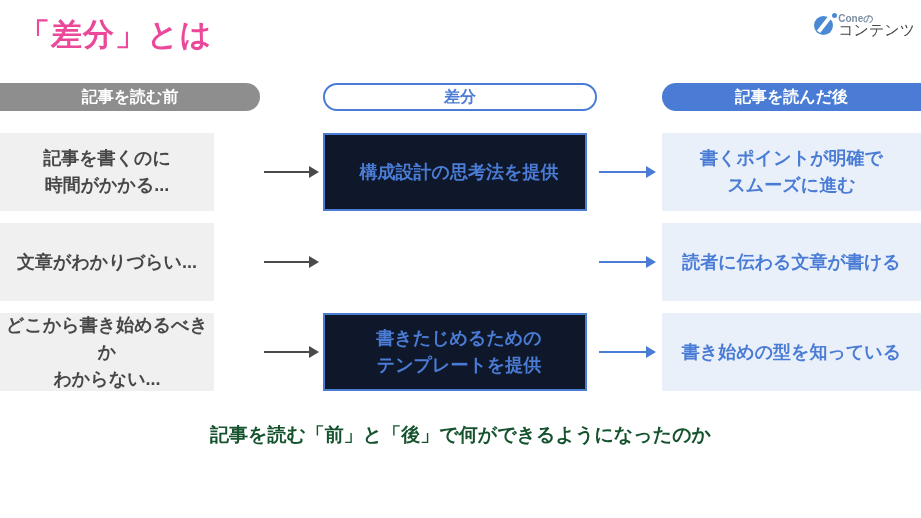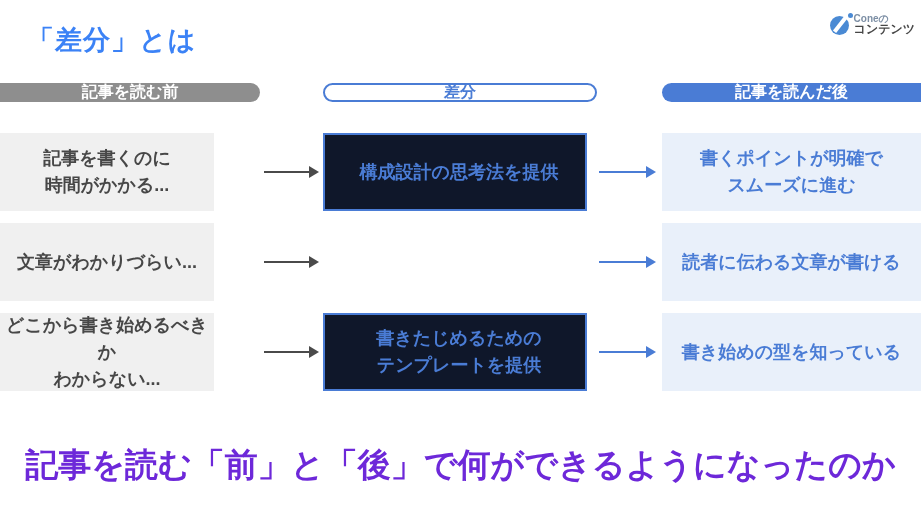--- a/index.html
+++ b/index.html
@@ -6,35 +6,35 @@
   .slide{
     position:relative;
     width:921px;height:518px;
     background:#ffffff;
     font-family:"Liberation Sans","DejaVu Sans",sans-serif;
     overflow:hidden;
   }
   
   .page-title{
     position:absolute;left:11px;top:6px;
-    font-size:27px;font-weight:bold;color:#3b82f6;
-    margin:16px;letter-spacing:1px;
+    font-size:31px;font-weight:bold;color:#ec4899;
+    margin:8px;letter-spacing:1px;
   }
   
   .logo{position:absolute;right:6px;top:12px;display:flex;align-items:center;}
   .logo-icon{position:relative;width:24px;height:24px;}
   .logo-circle{position:absolute;left:0;bottom:1px;width:19px;height:19px;border-radius:50%;background:#4a8ad4;}
   .logo-slash{position:absolute;left:9px;top:1px;width:4px;height:21px;background:#ffffff;transform:rotate(38deg);}
   .logo-dot{position:absolute;right:1px;top:1px;width:5px;height:5px;border-radius:50%;background:#4a8ad4;}
   .logo-text{display:flex;flex-direction:column;line-height:11px;}
   .logo-text .top{font-size:10px;font-weight:bold;color:#7d8fa5;}
-  .logo-text .bottom{font-size:12px;font-weight:bold;color:#474747;}
+  .logo-text .bottom{font-size:15px;font-weight:normal;color:#474747;}
   
   .col-header{
-    position:absolute;top:83px;height:19px;
+    position:absolute;top:83px;height:28px;
     display:flex;align-items:center;justify-content:center;
     font-size:16px;font-weight:bold;box-sizing:border-box;
   }
   .h-before{left:0;width:260px;background:#8e8e8e;color:#ffffff;border-radius:0 18px 18px 0;}
   .h-diff{left:323px;width:274px;background:#ffffff;color:#4a7cd5;border:2px solid #4a7cd5;border-radius:18px;}
   .h-after{left:662px;width:259px;background:#4a7cd5;color:#ffffff;border-radius:18px 0 0 18px;}
   
   .box{
     position:absolute;height:78px;box-sizing:border-box;
     display:flex;align-items:center;justify-content:center;
@@ -57,22 +57,22 @@
   .arrow-dark::after{border-left-color:#4a4a4a;}
   .arrow-blue{background:#4a7cd5;}
   .arrow-blue::after{border-left-color:#4a7cd5;}
   .arrow-left{left:264px;width:46px;}
   .arrow-right{left:599px;width:48px;}
   .arrow-row-1{top:171px;}
   .arrow-row-2{top:261px;}
   .arrow-row-3{top:351px;}
   
   .bottom-message{
-    position:absolute;left:0;top:443px;width:100%;
-    text-align:center;font-size:33px;font-weight:bold;color:#6d28d9;
+    position:absolute;left:0;top:422px;width:100%;
+    text-align:center;font-size:19px;font-weight:bold;color:#14532d;
     margin:0;
   }
 </style>
 </head>
 <body>
 
 <div class="slide">
 
   <h1 class="page-title">「差分」とは</h1>
 

